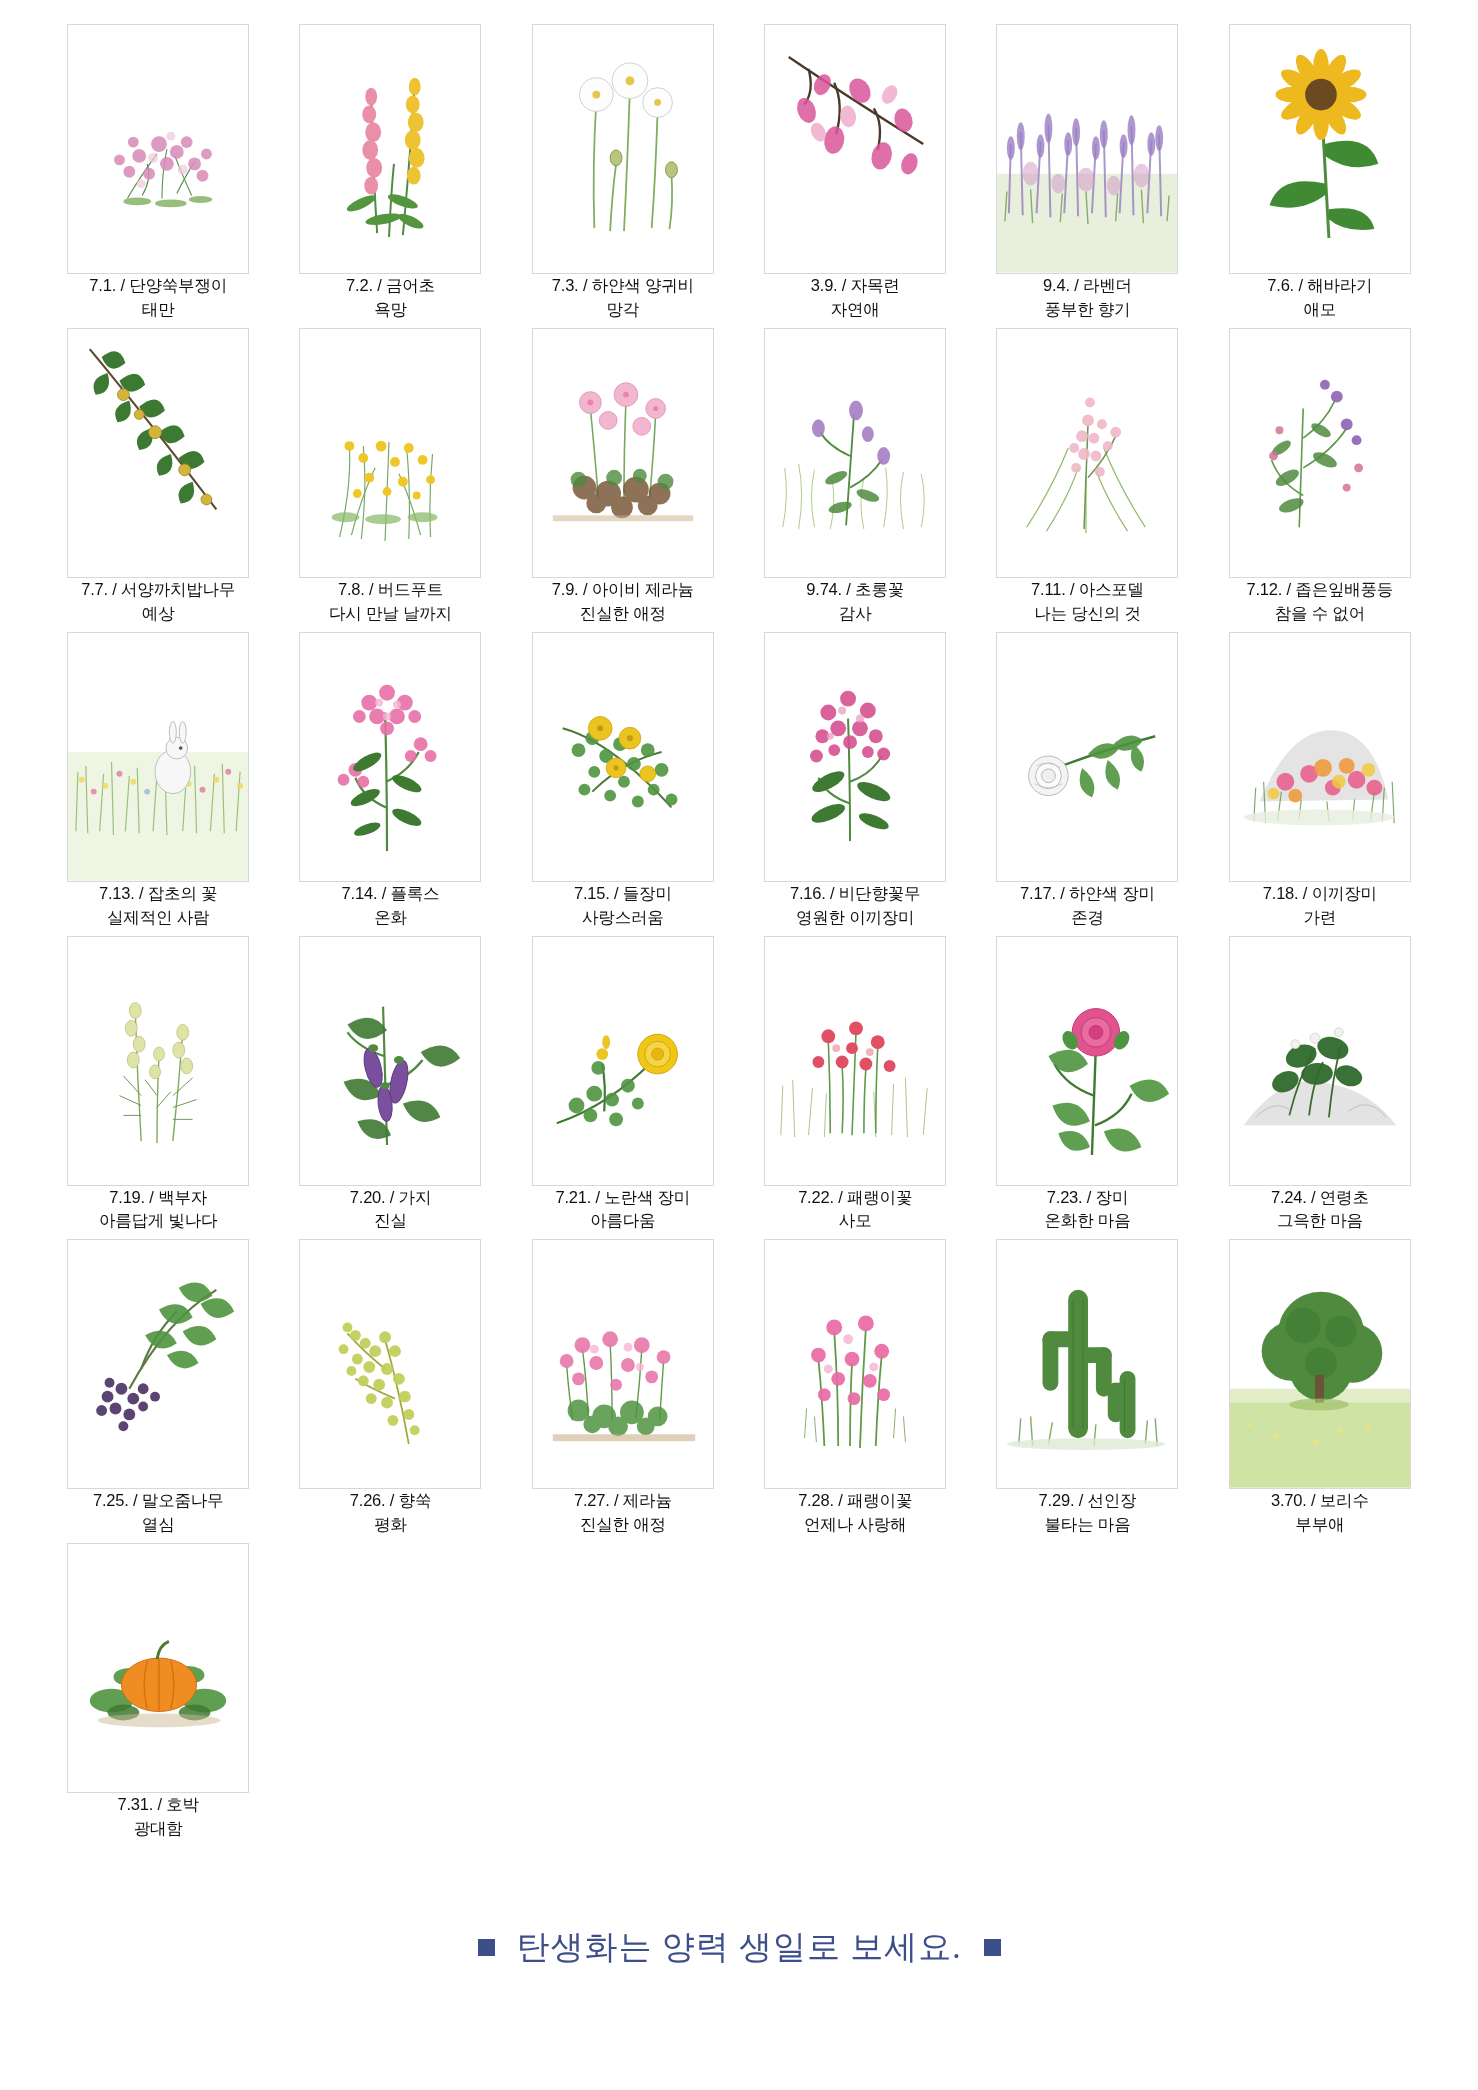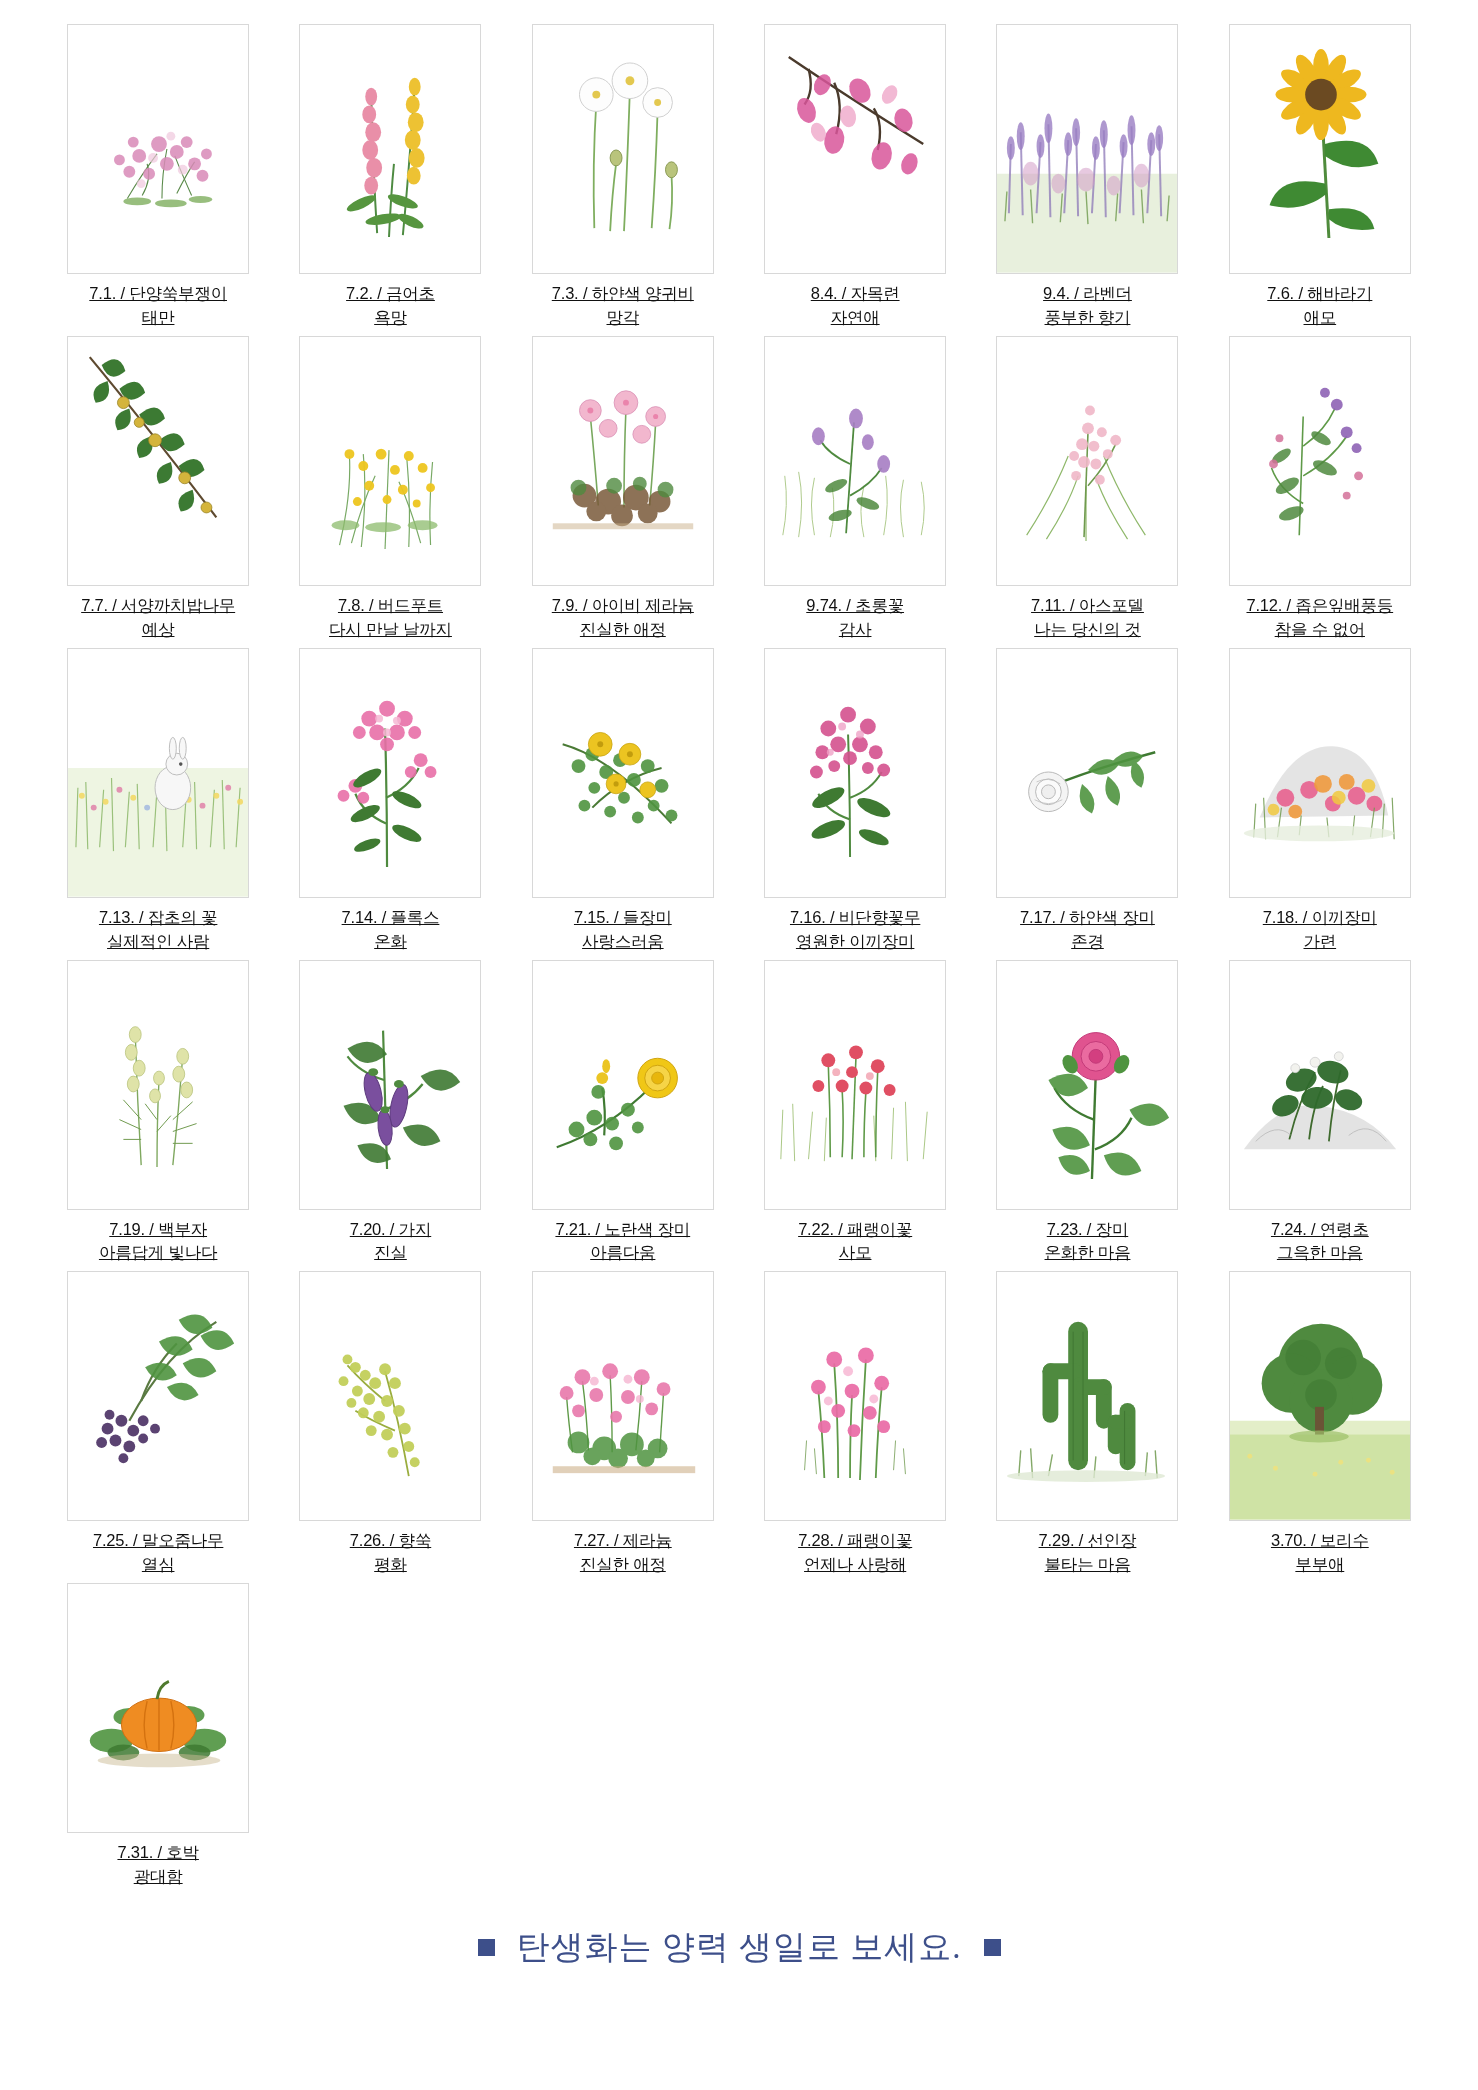--- a/index.html
+++ b/index.html
@@ -38,28 +38,27 @@
     height: 250px;
     border: 1px solid #d8d8d8;
     background: #ffffff;
     box-sizing: border-box;
     position: relative;
     overflow: hidden;
     display: block;
   }
   .thumb svg { display: block; width: 100%; height: 100%; }
   .caption {
-    margin-top: 8px;
+    margin-top: 0;
     text-align: center;
     font-size: 16.5px;
     line-height: 1.45;
     color: #111;
     letter-spacing: -0.2px;
     white-space: nowrap;
-    text-decoration: underline;
   }
   .caption .meaning { display: block; }
   .footer {
     position: absolute;
     left: 0;
     right: 0;
     bottom: 120px;
     display: flex;
     align-items: center;
     justify-content: center;
@@ -221,21 +220,21 @@
             <ellipse cx="146" cy="140" rx="8" ry="11" transform="rotate(20 146 140)"></ellipse>
           </g>
           <g fill="#f0a8ca" opacity="0.8">
             <ellipse cx="84" cy="92" rx="8" ry="11" transform="rotate(-10 84 92)"></ellipse>
             <ellipse cx="126" cy="70" rx="7" ry="10" transform="rotate(30 126 70)"></ellipse>
             <ellipse cx="54" cy="108" rx="7" ry="10" transform="rotate(-25 54 108)"></ellipse>
           </g>
         </svg>
       </div>
       <div class="caption">
-        <span>8.4. / 자목련</span>
+        <span>3.9. / 자목련</span>
         <span class="meaning">자연애</span>
       </div>
     </div>
 
     <div class="cell">
       <div class="thumb">
         <svg viewBox="0 0 182 250" preserveAspectRatio="xMidYMid meet">
           <rect x="0" y="0" width="182" height="250" fill="#ffffff"></rect>
           <rect x="0" y="150" width="182" height="100" fill="#e8f0dd"></rect>
           <g stroke="#8d78b8" stroke-width="2" opacity="0.75">

